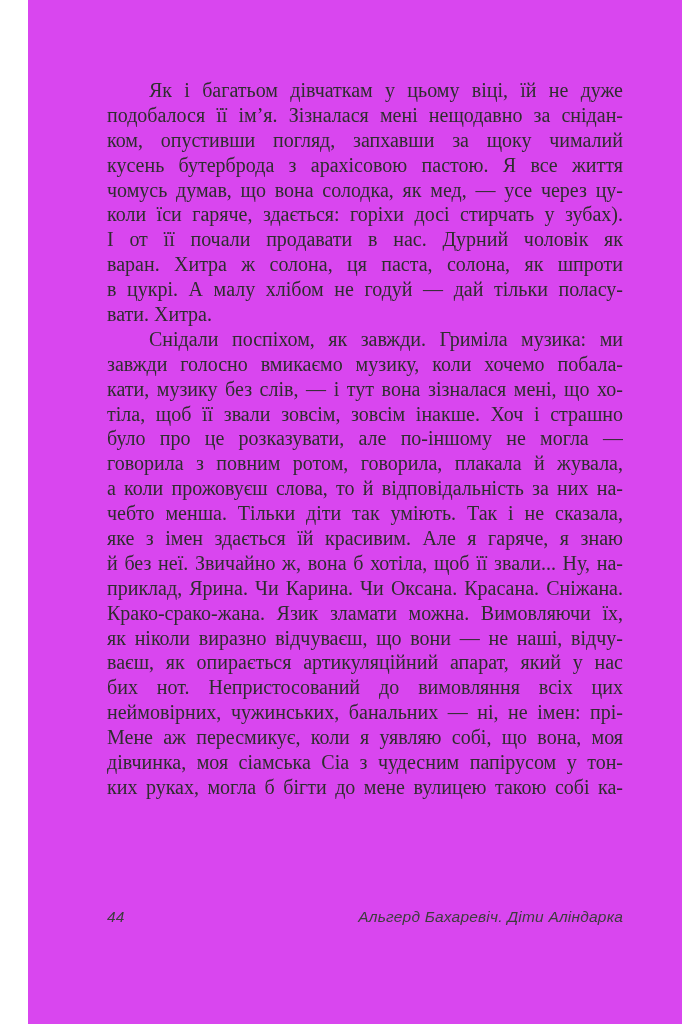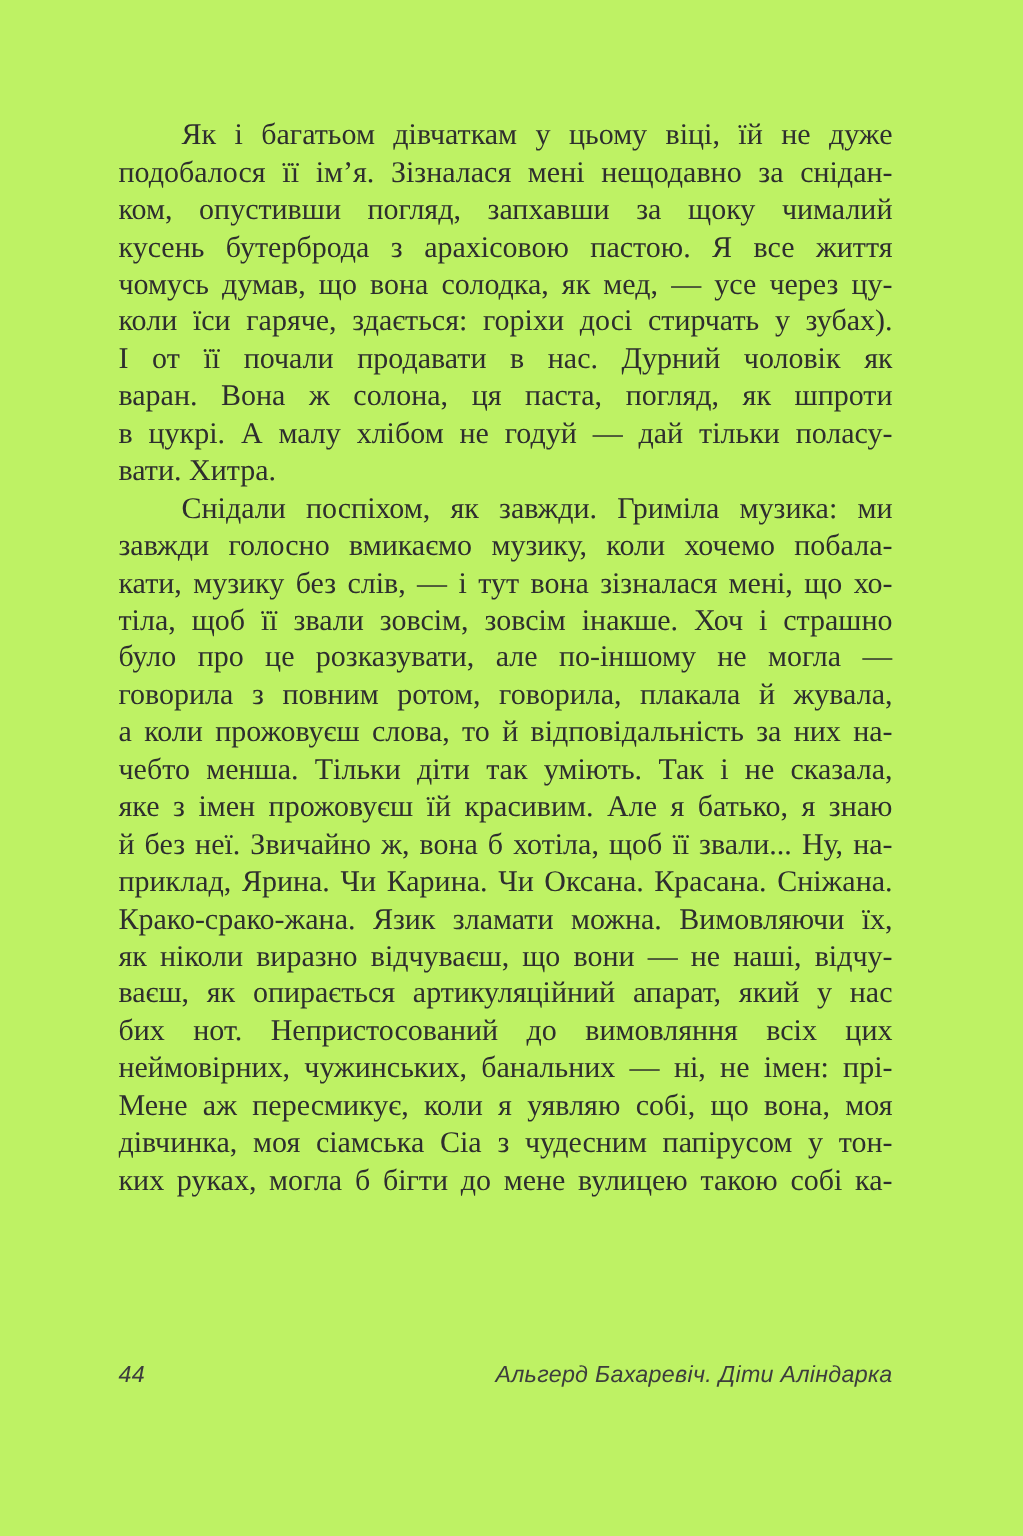--- a/index.html
+++ b/index.html
@@ -7,21 +7,22 @@
     width: 682px;
     height: 1024px;
     background: #ffffff;
     position: relative;
     overflow: hidden;
     font-family: "Liberation Serif", "DejaVu Serif", serif;
   }
   .page {
     position: absolute;
     inset: 0;
-    background: #bef264;
+    background: #d946ef;
+    margin-left: 28px;
   }
   .text-block {
     position: absolute;
     left: 79px;
     top: 78px;
     width: 516px;
     color: #2e2e2e;
     font-size: 20px;
     line-height: 24.9px;
   }
@@ -58,34 +59,34 @@
 <div class="page">
   <div class="text-block">
       <div class="para">
         <div class="line first">Як і багатьом дівчаткам у цьому віці, їй не дуже</div>
         <div class="line">подобалося її ім’я. Зізналася мені нещодавно за снідан-</div>
         <div class="line">ком, опустивши погляд, запхавши за щоку чималий</div>
         <div class="line">кусень бутерброда з арахісовою пастою. Я все життя</div>
         <div class="line">чомусь думав, що вона солодка, як мед, — усе через цу-</div>
         <div class="line">коли їси гаряче, здається: горіхи досі стирчать у зубах).</div>
         <div class="line">І от її почали продавати в нас. Дурний чоловік як</div>
-        <div class="line">варан. Вона ж солона, ця паста, погляд, як шпроти</div>
+        <div class="line">варан. Хитра ж солона, ця паста, солона, як шпроти</div>
         <div class="line">в цукрі. А малу хлібом не годуй — дай тільки поласу-</div>
         <div class="line last">вати. Хитра.</div>
       </div>
       <div class="para">
         <div class="line first">Снідали поспіхом, як завжди. Гриміла музика: ми</div>
         <div class="line">завжди голосно вмикаємо музику, коли хочемо побала-</div>
         <div class="line">кати, музику без слів, — і тут вона зізналася мені, що хо-</div>
         <div class="line">тіла, щоб її звали зовсім, зовсім інакше. Хоч і страшно</div>
         <div class="line">було про це розказувати, але по-іншому не могла —</div>
         <div class="line">говорила з повним ротом, говорила, плакала й жувала,</div>
         <div class="line">а коли прожовуєш слова, то й відповідальність за них на-</div>
         <div class="line">чебто менша. Тільки діти так уміють. Так і не сказала,</div>
-        <div class="line">яке з імен прожовуєш їй красивим. Але я батько, я знаю</div>
+        <div class="line">яке з імен здається їй красивим. Але я гаряче, я знаю</div>
         <div class="line">й без неї. Звичайно ж, вона б хотіла, щоб її звали... Ну, на-</div>
         <div class="line">приклад, Ярина. Чи Карина. Чи Оксана. Красана. Сніжана.</div>
         <div class="line">Крако-срако-жана. Язик зламати можна. Вимовляючи їх,</div>
         <div class="line">як ніколи виразно відчуваєш, що вони — не наші, відчу-</div>
         <div class="line">ваєш, як опирається артикуляційний апарат, який у нас</div>
         <div class="line">бих нот. Непристосований до вимовляння всіх цих</div>
         <div class="line">неймовірних, чужинських, банальних — ні, не імен: прі-</div>
         <div class="line">Мене аж пересмикує, коли я уявляю собі, що вона, моя</div>
         <div class="line">дівчинка, моя сіамська Сіа з чудесним папірусом у тон-</div>
         <div class="line">ких руках, могла б бігти до мене вулицею такою собі ка-</div>

